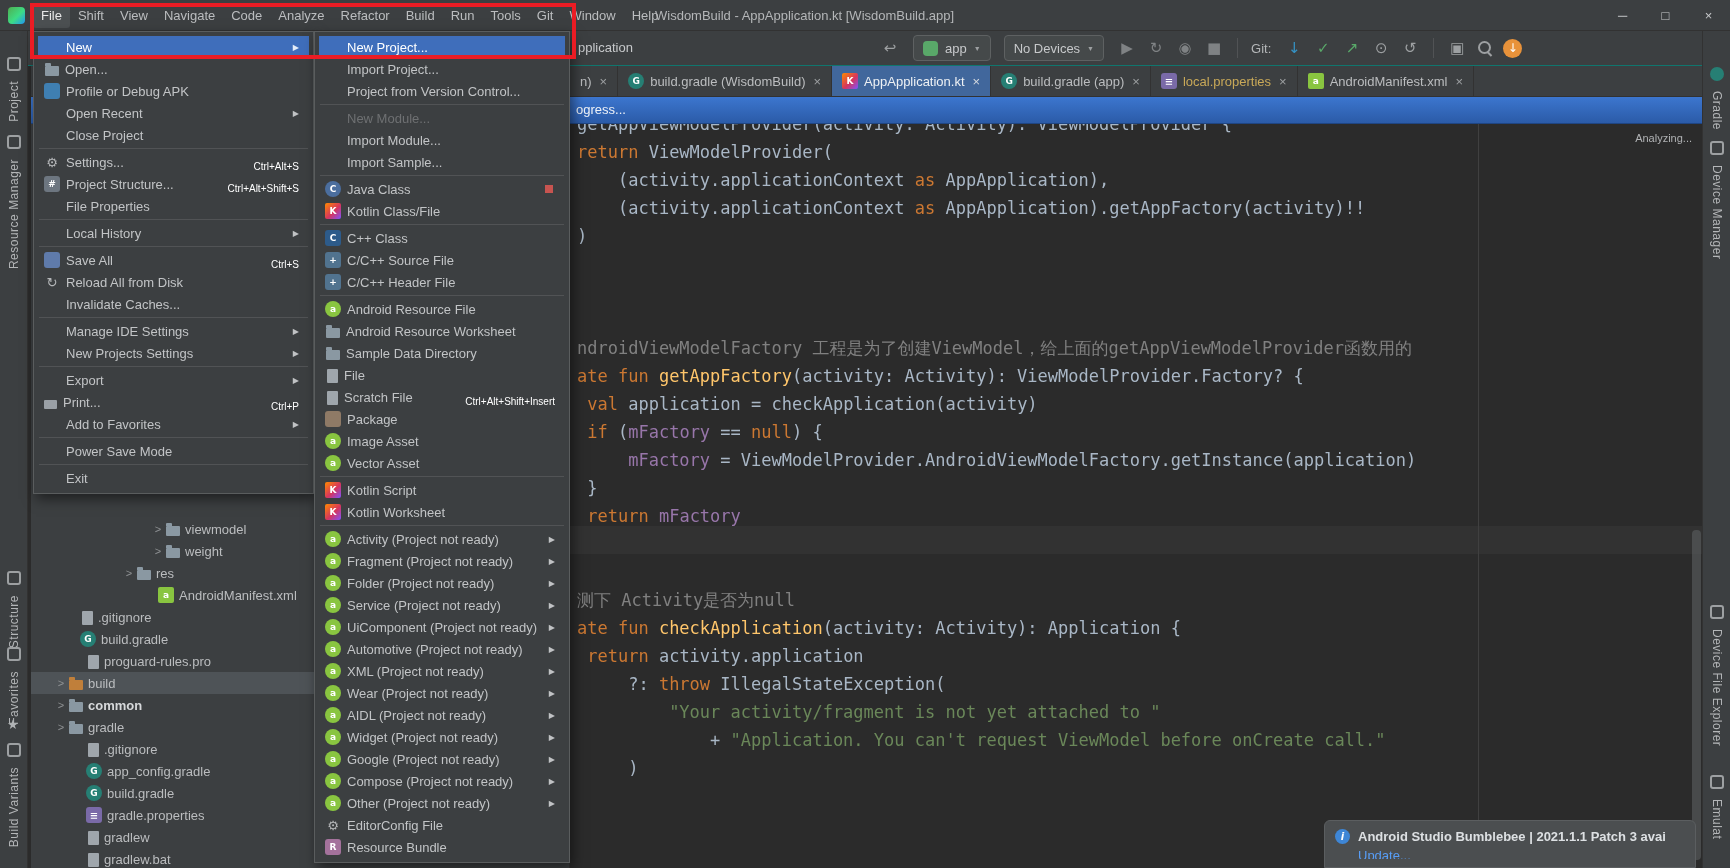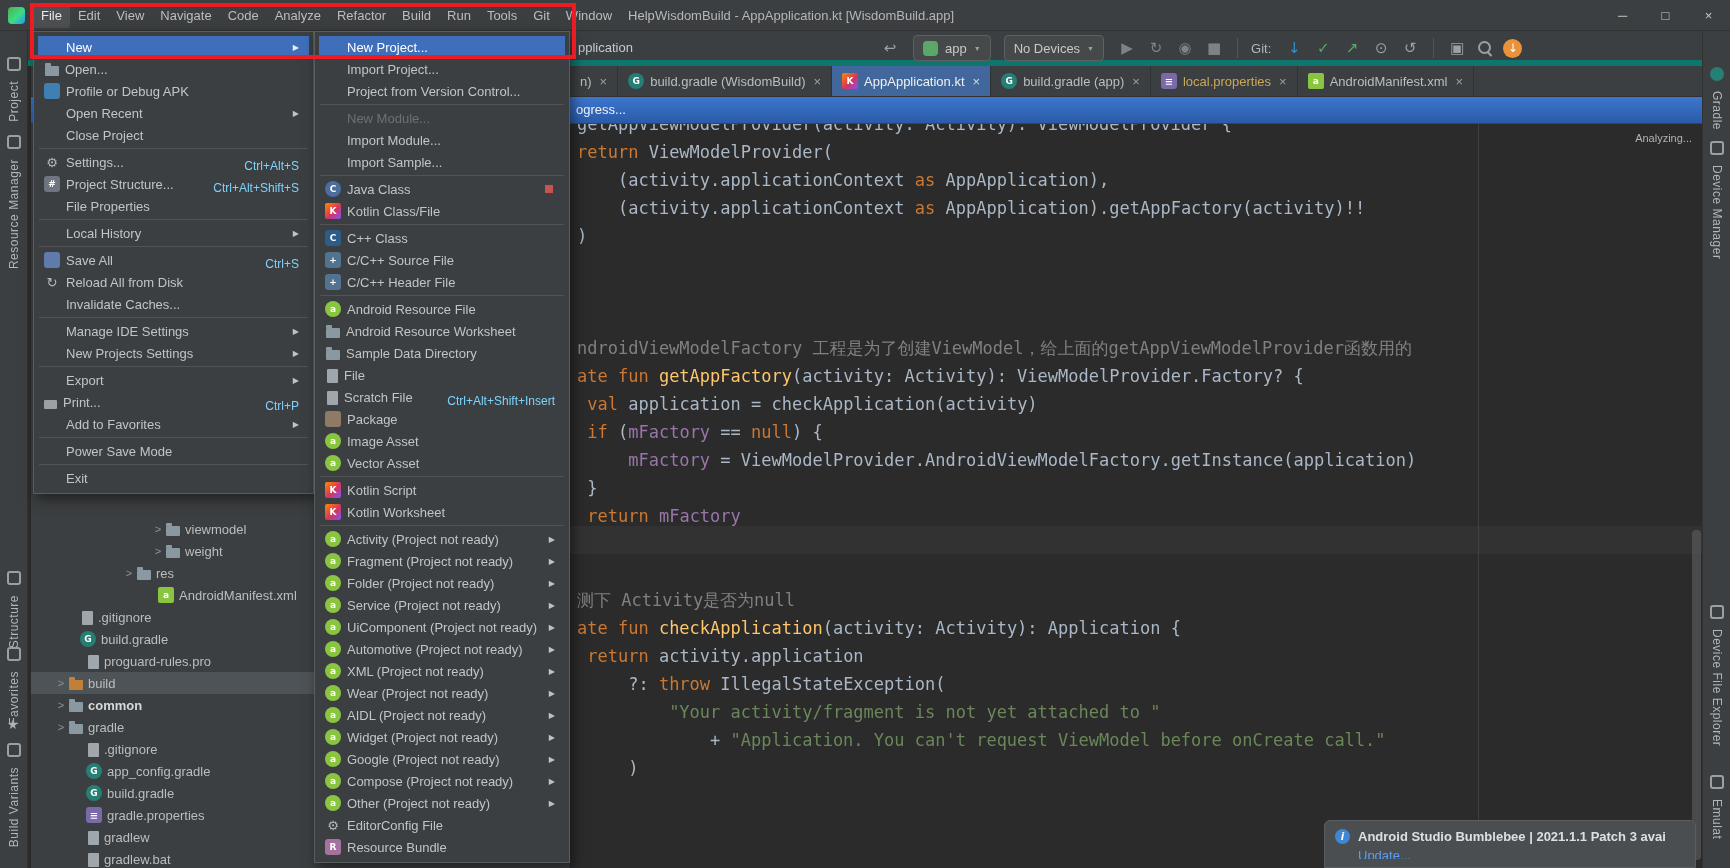--- a/index.html
+++ b/index.html
@@ -12,21 +12,21 @@
   .logo{width:17px;height:17px;border-radius:4px;margin:0 8px 0 8px;flex:none;
         background:linear-gradient(135deg,#4fae50,#3ddc84 55%,#2196f3);}
   .menubar{display:flex;align-items:center;height:100%;}
   .mb-item{padding:5px 8px;cursor:default;color:#bbbdbf;}
   .mb-item.open{background:#4c5052;border-radius:3px;color:#e8e8e8;}
   .win-title{position:absolute;left:655px;color:#b4b6b8;white-space:nowrap;}
   .win-controls{position:absolute;right:0;top:0;height:31px;display:flex;}
   .win-btn{width:43px;height:100%;display:flex;align-items:center;justify-content:center;color:#c7c9cb;font-size:13px;}
   
   .toolbar{position:absolute;left:0;top:31px;width:100%;height:35px;background:#3c3f41;
-           border-bottom:6px solid #0f766e;box-sizing:border-box;z-index:10;}
+           border-bottom:1px solid #0f766e;box-sizing:border-box;z-index:10;}
   .crumb-left{position:absolute;left:9px;top:9px;color:#c7c9cb;}
   .crumb-right{position:absolute;left:578px;top:9px;color:#c7c9cb;}
   .tb-cluster{position:absolute;left:880px;top:0;height:34px;display:flex;align-items:center;gap:13px;}
   .tb-icn{display:inline-flex;align-items:center;justify-content:center;width:20px;height:20px;
           font-size:15px;color:#9da0a2;cursor:default;font-family:"DejaVu Sans",sans-serif;}
   .tb-select{display:flex;align-items:center;gap:7px;background:#45494a;border:1px solid #5e6162;
              border-radius:4px;height:24px;padding:0 9px;color:#c7c9cb;}
   .tb-select .dd{font-size:7px;color:#9da0a2;}
   .icn-app{width:15px;height:15px;border-radius:4px;background:#59a869;flex:none;}
   .tb-group{display:flex;align-items:center;gap:9px;}
@@ -90,21 +90,21 @@
   .icn-info{background:#3e86d6;border-radius:50%;width:15px;height:15px;font-size:10px;font-style:italic;}
   .icn-info::before{content:"i";}
   
   .menu{position:absolute;background:#3c3f41;border:1px solid #5a5d5e;box-sizing:border-box;
         box-shadow:3px 5px 12px rgba(0,0,0,.5);padding:4px 4px;z-index:60;}
   .file-menu{left:33px;top:31px;width:281px;}
   .new-submenu{left:314px;top:31px;width:256px;}
   .menu-item{display:flex;align-items:center;height:22px;padding:0 10px 0 6px;color:#c2c4c6;cursor:default;}
   .menu-item .icn{margin-right:6px;}
   .mi-label{flex:1 1 auto;white-space:nowrap;overflow:hidden;}
-  .mi-shortcut{color:#7dd3fc;font-size:12px;margin-left:12px;white-space:nowrap;margin-top:8px;}
+  .mi-shortcut{color:#ffffff;font-size:10px;margin-left:12px;white-space:nowrap;margin-top:8px;}
   .mi-arrow{font-size:8px;color:#c0c2c4;margin-left:8px;}
   .menu-item.selected{background:#3f6ebb;color:#fff;}
   .menu-item.selected .mi-shortcut,.menu-item.selected .mi-arrow{color:#e4ecf8;}
   .menu-item.disabled{color:#6e7072;}
   .menu-item.disabled .icn{opacity:.45;}
   .menu-sep{height:1px;background:#515355;margin:2px 1px;}
   .red-dot{width:8px;height:8px;background:#c75450;flex:none;margin-right:2px;}
   
   .project-panel{position:absolute;left:31px;top:66px;width:539px;bottom:0;background:#3c3f41;
                  border-right:1px solid #323232;box-sizing:border-box;z-index:1;}
@@ -154,21 +154,21 @@
 </style>
 </head>
 <body>
 
 <div class="app">
 
   <div class="titlebar">
     <span class="logo"></span>
     <div class="menubar">
         <span class="mb-item open">File</span>
-        <span class="mb-item">Edit</span>
+        <span class="mb-item">Shift</span>
         <span class="mb-item">View</span>
         <span class="mb-item">Navigate</span>
         <span class="mb-item">Code</span>
         <span class="mb-item">Analyze</span>
         <span class="mb-item">Refactor</span>
         <span class="mb-item">Build</span>
         <span class="mb-item">Run</span>
         <span class="mb-item">Tools</span>
         <span class="mb-item">Git</span>
         <span class="mb-item">Window</span>

